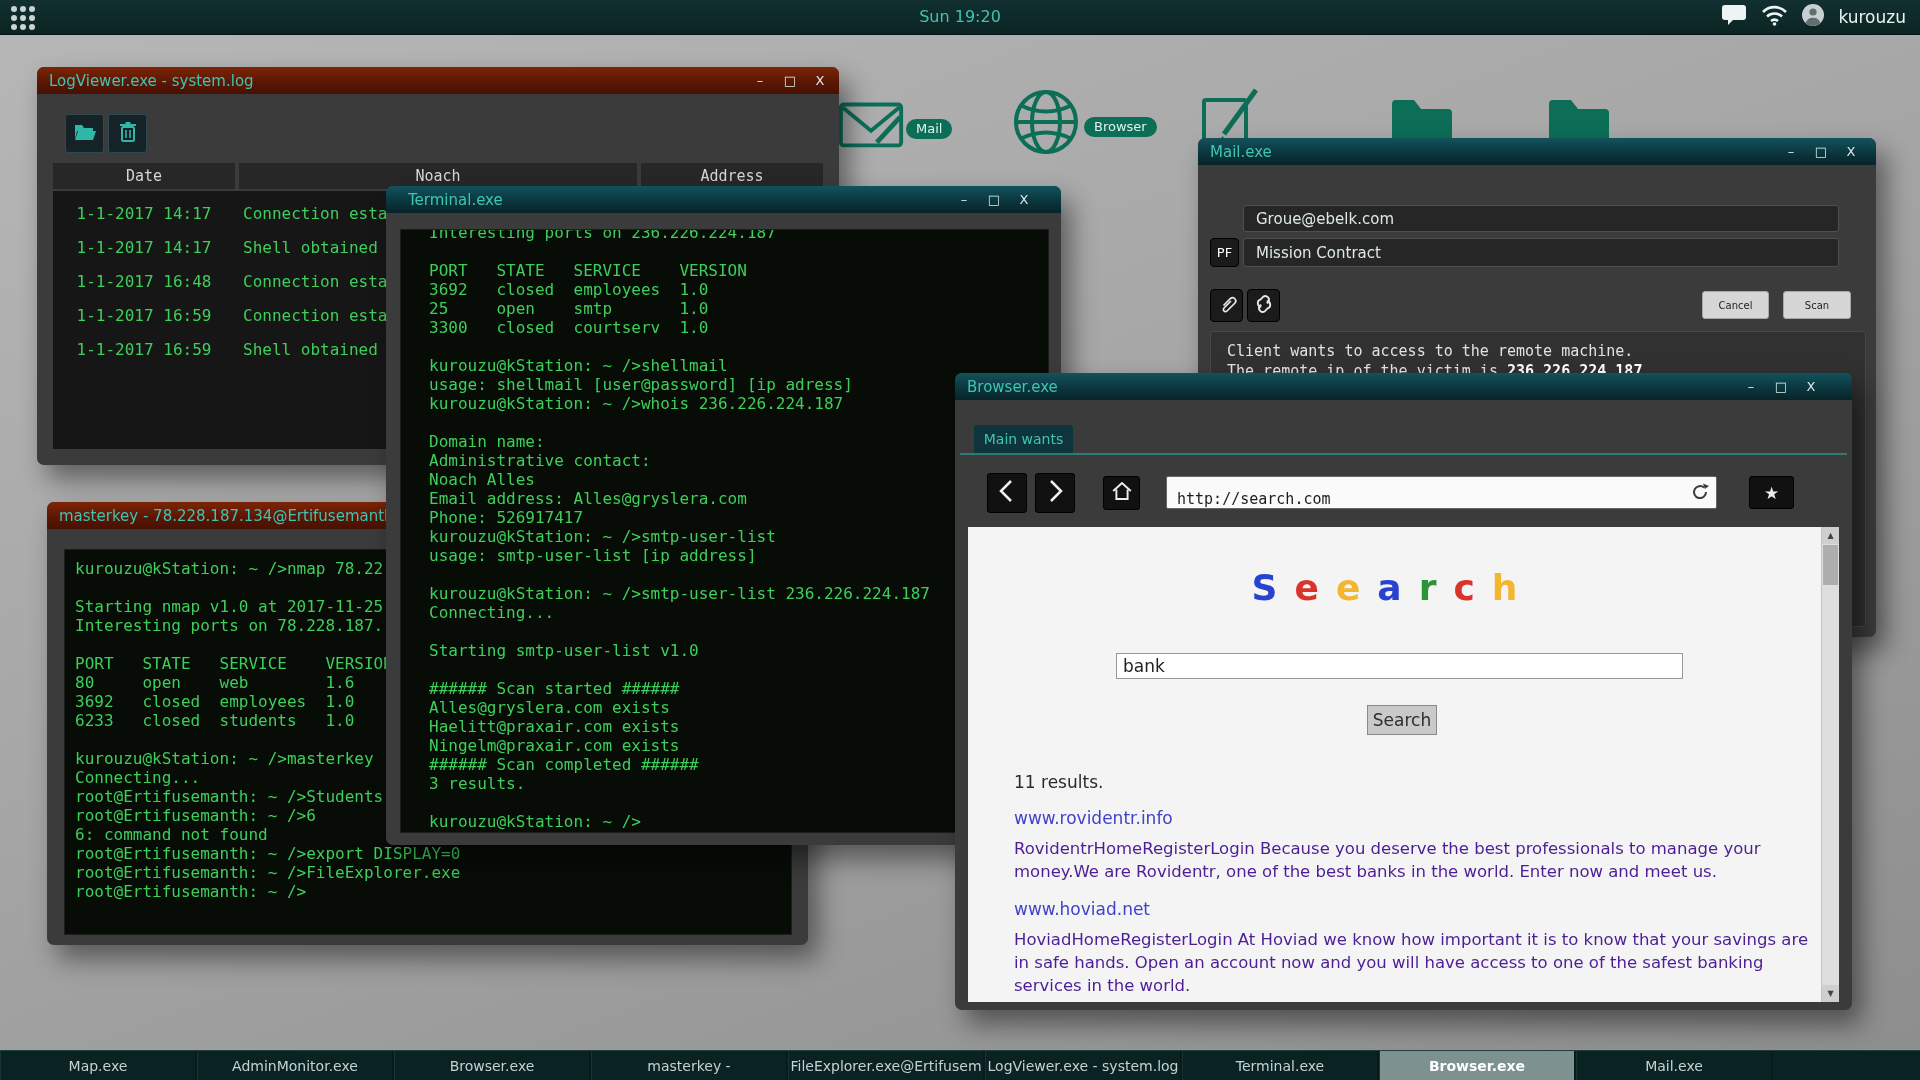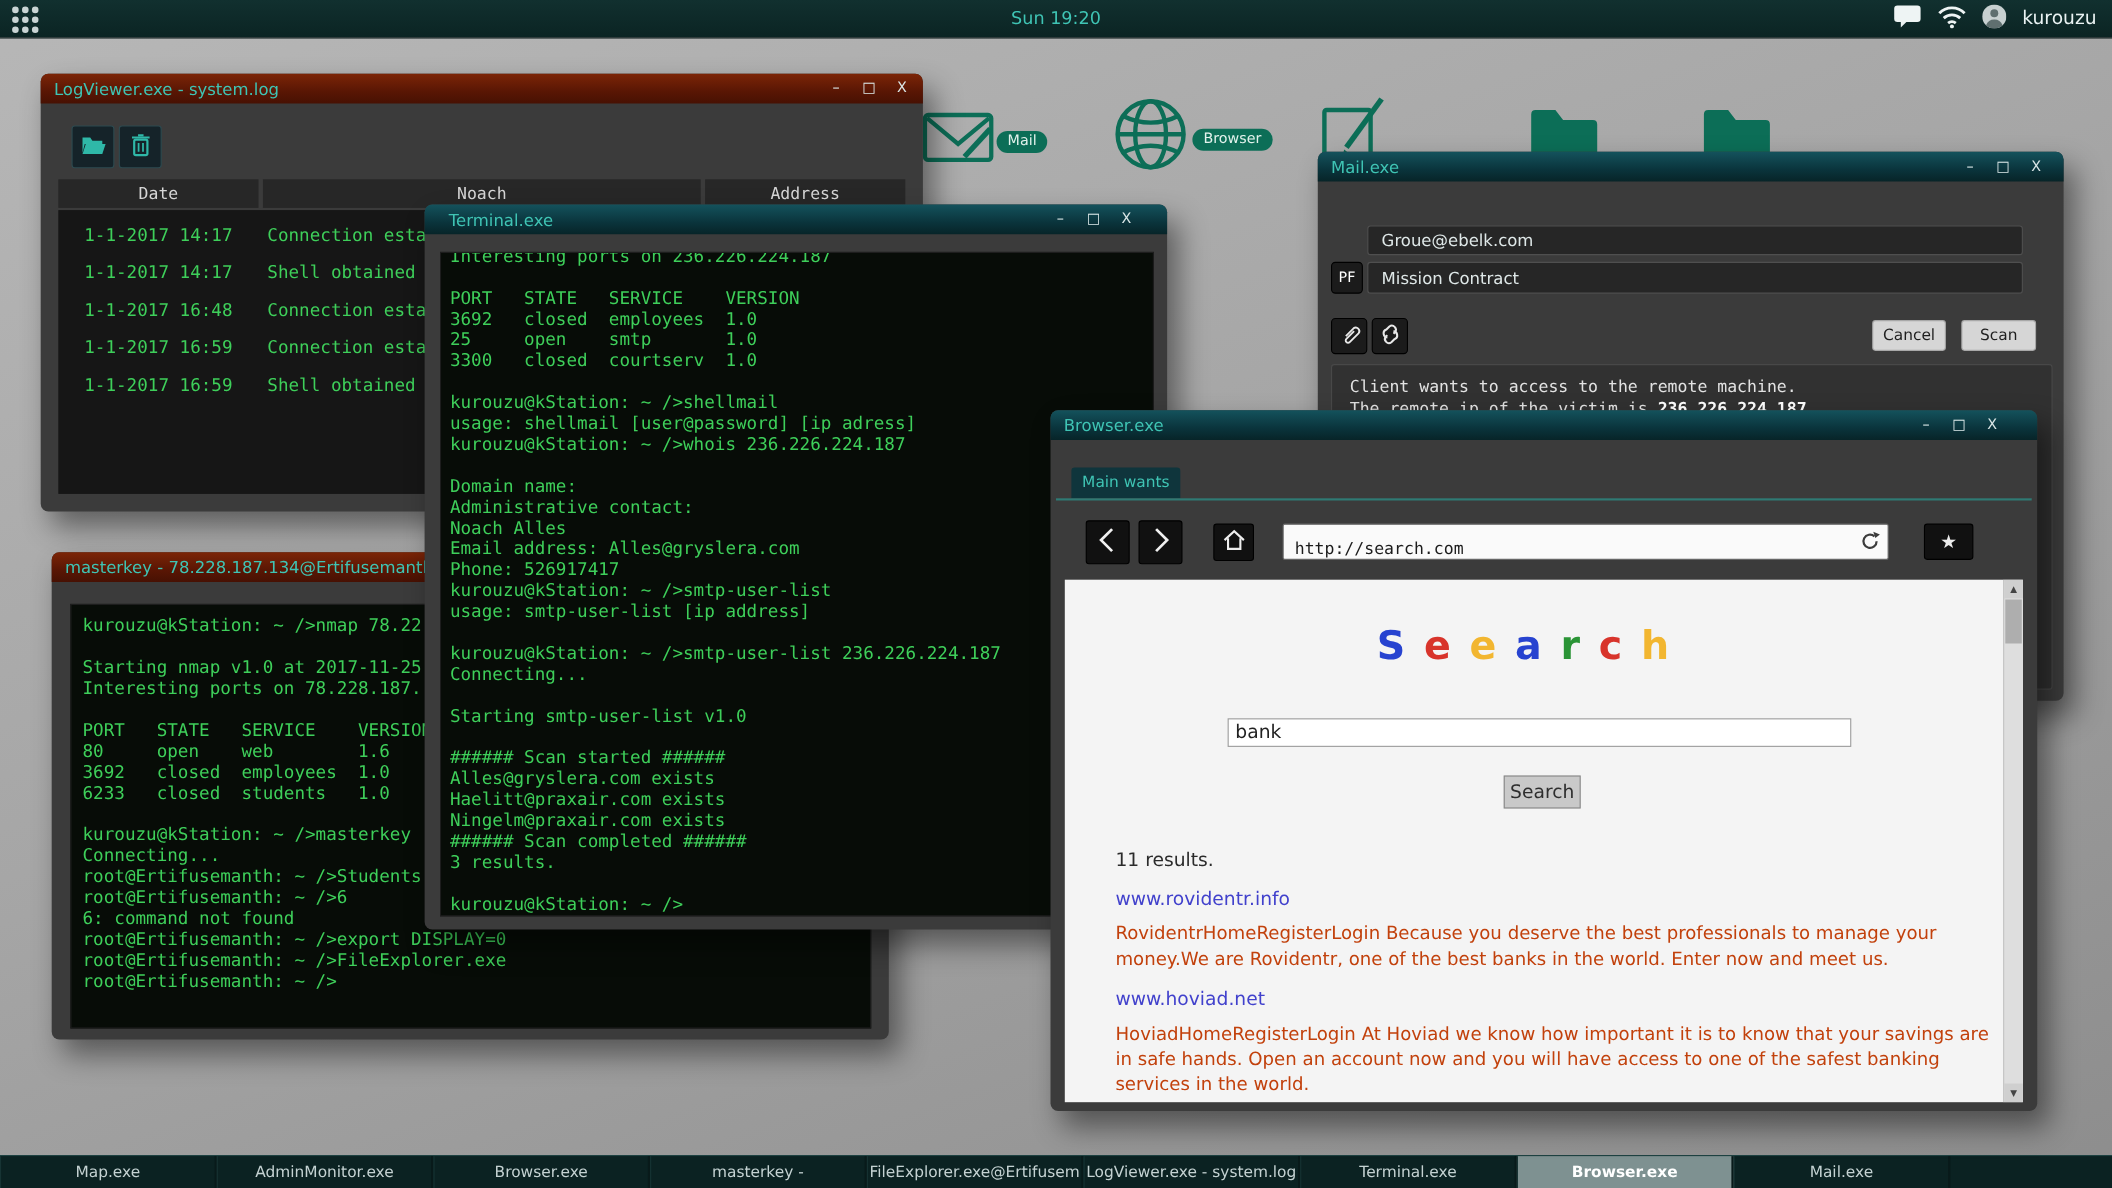--- a/index.html
+++ b/index.html
@@ -32,37 +32,37 @@
   
   .lv-btn{position:absolute;width:37px;height:37px;background:#152329;border:1px solid #2c4a50;border-radius:3px;display:flex;align-items:center;justify-content:center;}
   .lv-hcell{position:absolute;height:26px;line-height:26px;background:#272727;color:#d6d6d6;text-align:center;font-family:"DejaVu Sans Mono",monospace;font-size:15px;}
   .lv-body{position:absolute;background:#161616;overflow:hidden;}
   .lv-row{position:absolute;left:0;width:100%;height:34px;line-height:34px;font-family:"DejaVu Sans Mono",monospace;font-size:16px;color:#3ecf5a;white-space:nowrap;}
   .lv-date{position:absolute;left:0;width:182px;text-align:center;}
   .lv-act{position:absolute;left:190px;}
   
   .m-input{position:absolute;background:#262626;border:1px solid #4f4f4f;border-radius:3px;color:#dfe8e8;font-size:15px;padding:0 0 0 12px;display:flex;align-items:center;}
   .m-sqbtn{position:absolute;background:#1b1b1b;border:1px solid #000;border-radius:4px;display:flex;align-items:center;justify-content:center;color:#fff;}
-  .m-litebtn{position:absolute;background:#d6d6d6;border:1px solid #a8a8a8;border-radius:3px;color:#1e1e1e;font-size:14px;display:flex;align-items:center;justify-content:center;}
+  .m-litebtn{position:absolute;background:#d6d6d6;border:1px solid #a8a8a8;border-radius:3px;color:#1e1e1e;font-size:10px;display:flex;align-items:center;justify-content:center;}
   .m-msg{position:absolute;background:#313131;border:1px solid #484848;border-radius:3px;overflow:hidden;}
   .m-msg-text{position:absolute;left:16px;top:10px;font-family:"DejaVu Sans Mono",monospace;font-size:15px;line-height:19.5px;color:#e2e2e2;white-space:pre;}
   .m-msg-text b{color:#ffffff;}
   
   .br-tab{position:absolute;background:#0f353c;color:#3fc4b4;font-size:14px;display:flex;align-items:center;justify-content:center;border-radius:3px 3px 0 0;}
   .br-tabline{position:absolute;background:#2f7a74;height:2px;}
   .br-btn{position:absolute;background:#111;border:1px solid #000;border-radius:3px;display:flex;align-items:center;justify-content:center;}
   .br-url{position:absolute;background:#fafafa;border:1px solid #666;border-radius:2px;}
   .br-url input{position:absolute;left:0;top:0;width:100%;height:100%;border:none;background:transparent;outline:none;font-family:"DejaVu Sans Mono",monospace;font-size:15px;color:#1c1c1c;padding:12px 30px 0 10px;box-sizing:border-box;}
   .br-content{position:absolute;background:#f4f4f4;overflow:hidden;}
   .logo{position:absolute;left:0;top:40px;width:850px;text-align:center;font-size:36px;font-weight:bold;letter-spacing:17px;font-family:"DejaVu Sans",sans-serif;}
   .srch-input{position:absolute;border:1px solid #999;background:#fff;font-size:17px;color:#222;padding:0 6px;outline:none;font-family:"DejaVu Sans",sans-serif;}
   .srch-btn{position:absolute;background:#c9c9c9;border:1px solid #898989;color:#2e2e2e;font-size:17px;display:flex;align-items:center;justify-content:center;}
   .res-count{position:absolute;font-size:17px;color:#2b2b2b;}
   .res-link{position:absolute;font-size:17px;color:#4141cc;text-decoration:none;}
-  .res-snip{position:absolute;width:800px;font-size:16.5px;line-height:23px;color:#c2410c;white-space:pre-line;}
+  .res-snip{position:absolute;width:800px;font-size:16.5px;line-height:23px;color:#4c1d95;white-space:pre-line;}
   .sbar{position:absolute;right:0;top:0;width:17px;background:#dedede;border-left:1px solid #c4c4c4;}
   .sbtn{position:absolute;left:0;width:17px;height:17px;background:#cfcfcf;color:#444;font-size:8px;display:flex;align-items:center;justify-content:center;}
   .sthumb{position:absolute;left:1px;width:15px;background:#aeaeae;}
   
   .taskbar{left:0;top:1050px;width:1920px;height:30px;background:#0b2222;border-top:1px solid #1e4242;}
   .task-item{position:absolute;top:0;height:30px;line-height:30px;text-align:center;color:#c4d2d2;font-size:14px;border-right:2px solid #081a1a;border-left:1px solid #173434;box-sizing:border-box;overflow:hidden;white-space:nowrap;}
   .task-item.active{background:#7e9191;color:#ffffff;font-weight:bold;}
 </style>
 </head>
 <body>
@@ -202,21 +202,21 @@
 <div class="win" style="left:386px;top:186px;width:675px;height:659px;z-index:30;">
   <div class="tbbar tb-teal">
     <span class="wtitle" style="padding-left:10px;">Terminal.exe</span>
     <span class="ctrls" style="padding-right:18px;">
       <span class="ctrl">–</span>
       <span class="ctrl">□</span>
       <span class="ctrl">X</span>
     </span>
   </div>
   <div class="termarea" style="left:14px;top:43px;width:647px;height:602px;">
-    <pre class="term-pre" style="margin-top:-7px;padding:0 0 0 8px;">Interesting ports on 236.226.224.187
+    <pre class="term-pre" style="margin-top:-7px;padding:0 0 0 28px;">Interesting ports on 236.226.224.187
 
 PORT   STATE   SERVICE    VERSION
 3692   closed  employees  1.0
 25     open    smtp       1.0
 3300   closed  courtserv  1.0
 
 kurouzu@kStation: ~ /&gt;shellmail
 usage: shellmail [user@password] [ip adress]
 kurouzu@kStation: ~ /&gt;whois 236.226.224.187
 

